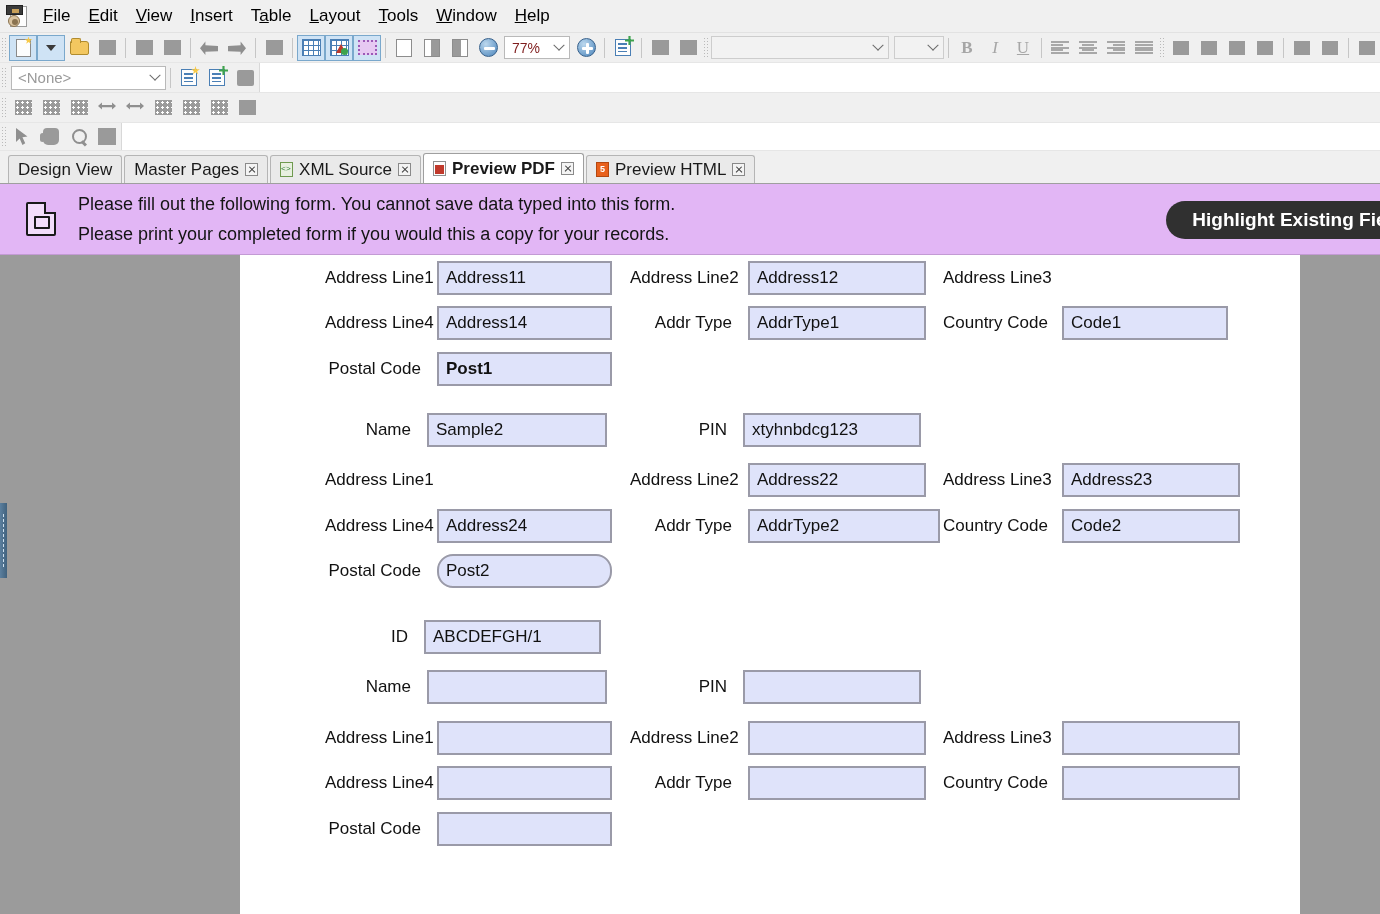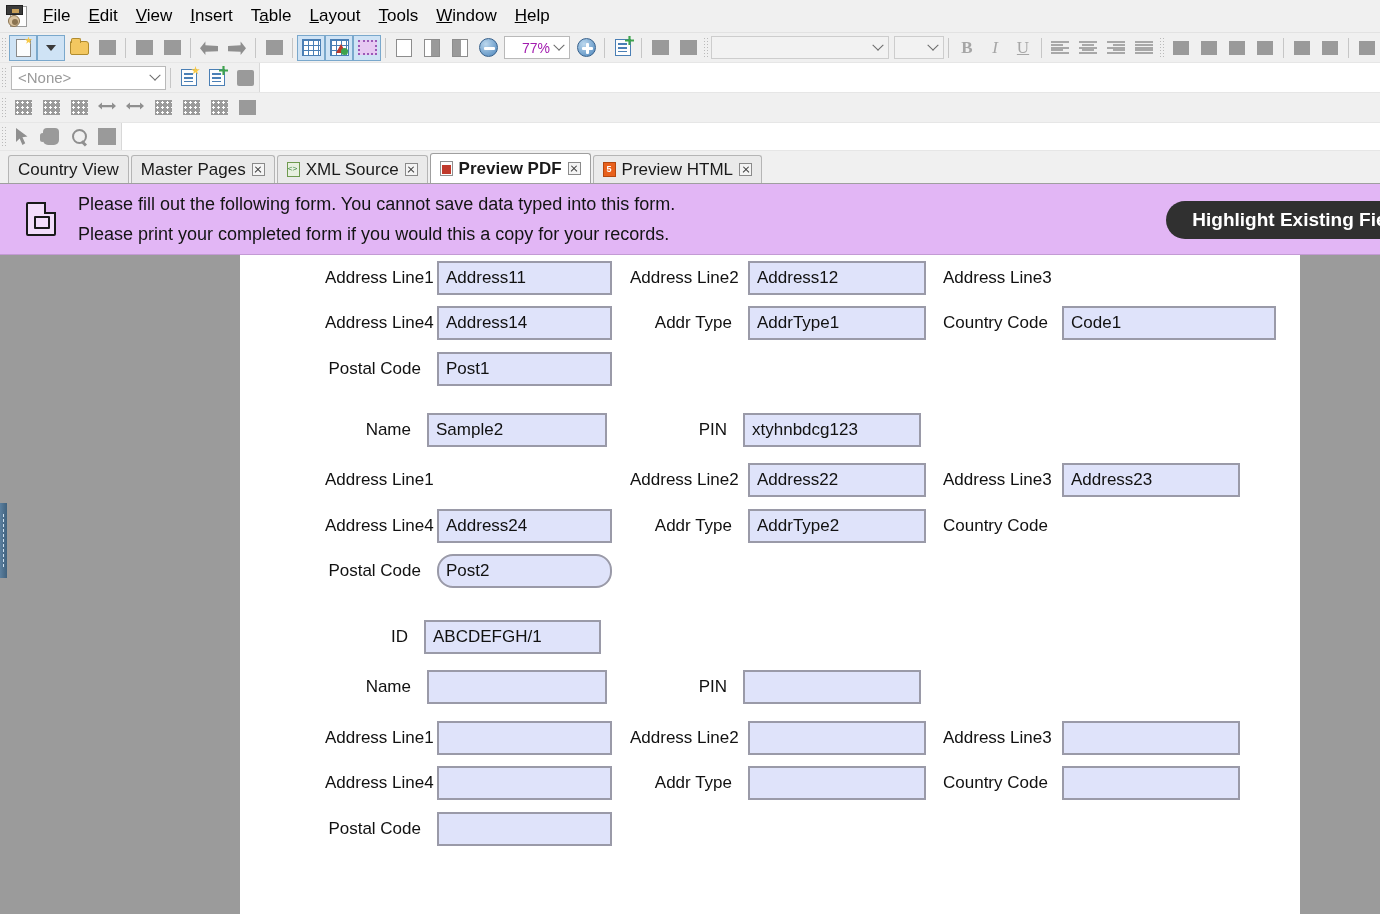--- a/index.html
+++ b/index.html
@@ -205,22 +205,22 @@
   .zoom-combo {
     display: flex; align-items: center;
     height: 23px;
     background: #fff;
     border: 1px solid #b9b9b9;
     margin: 0 2px;
     flex: 0 0 auto;
   }
   .zoom-val {
     width: 44px; text-align: left;
-    font-size: 14px; color: #a21caf;
-    padding-left: 17px;
+    font-size: 14px; color: #7f1d1d;
+    padding-left: 7px;
   }
   .zoom-arrow {
     width: 20px; display: flex; align-items: center; justify-content: center;
   }
   .chev {
     width: 8px; height: 8px;
     border-right: 1.6px solid #6b6b6b;
     border-bottom: 1.6px solid #6b6b6b;
     transform: rotate(45deg) translate(-2px,-2px);
   }
@@ -763,21 +763,21 @@
     </div>
   <div class="tbtn">
       <span class="g" style="width:18px;height:17px;"></span>
     </div>
   <div style="flex:1;background:#ffffff;height:100%;border-left:1px solid #d8d8d8;"></div>
 </div>
 
 <div class="tabbar" id="tabbar-host">
     <div class="tab">
       <span class="ticon page"></span>
-      <span>Country View</span>
+      <span>Design View</span>
     </div>
     <div class="tab">
       <span class="ticon page yellow"></span>
       <span>Master Pages</span>
       <span class="tab-close"></span>
     </div>
     <div class="tab">
       <span class="ticon xml"></span>
       <span>XML Source</span>
       <span class="tab-close"></span>
@@ -822,25 +822,25 @@
       <div class="frow" style="top: 51px; left: 85px;">
         <div class="flabel" style="width: 112px;">Address Line4</div>
         <div class="ffield" style="width: 175px;">Address14</div>
       </div>
       <div class="frow" style="top: 51px; left: 390px;">
         <div class="flabel" style="width: 118px;">Addr Type</div>
         <div class="ffield" style="width: 178px;">AddrType1</div>
       </div>
       <div class="frow" style="top: 51px; left: 703px;">
         <div class="flabel" style="width: 119px;">Country Code</div>
-        <div class="ffield" style="width: 214px;">Code1</div>
+        <div class="ffield" style="width: 166px;">Code1</div>
       </div>
       <div class="frow" style="top: 97px; left: 85px;">
         <div class="flabel" style="width: 112px;">Postal Code</div>
-        <div class="ffield" style="width: 175px;">Post1</div>
+        <div class="ffield" style="width: 175px; font-weight: bold;">Post1</div>
       </div>
       <div class="frow" style="top: 158px; left: 78px;">
         <div class="flabel" style="width: 109px;">Name</div>
         <div class="ffield" style="width: 180px;">Sample2</div>
       </div>
       <div class="frow" style="top: 158px; left: 388px;">
         <div class="flabel" style="width: 115px;">PIN</div>
         <div class="ffield" style="width: 178px;">xtyhnbdcg123</div>
       </div>
       <div class="frow" style="top: 208px; left: 85px;">
@@ -853,24 +853,25 @@
       <div class="frow" style="top: 208px; left: 703px;">
         <div class="flabel" style="width: 119px;">Address Line3</div>
         <div class="ffield" style="width: 178px;">Address23</div>
       </div>
       <div class="frow" style="top: 254px; left: 85px;">
         <div class="flabel" style="width: 112px;">Address Line4</div>
         <div class="ffield" style="width: 175px;">Address24</div>
       </div>
       <div class="frow" style="top: 254px; left: 390px;">
         <div class="flabel" style="width: 118px;">Addr Type</div>
-        <div class="ffield" style="width: 178px;">AddrType2</div>
+        <div class="ffield" style="width: 192px;">AddrType2</div>
       </div>
       <div class="frow" style="top: 254px; left: 703px;">
         <div class="flabel" style="width: 119px;">Country Code</div>
+        <div class="ffield" style="width: 178px;">Code2</div>
       </div>
       <div class="frow" style="top: 299px; left: 85px;">
         <div class="flabel" style="width: 112px;">Postal Code</div>
         <div class="ffield" style="width: 175px; border-radius: 16px;">Post2</div>
       </div>
       <div class="frow" style="top: 365px; left: 65px;">
         <div class="flabel" style="width: 119px;">ID</div>
         <div class="ffield" style="width: 177px;">ABCDEFGH/1</div>
       </div>
       <div class="frow" style="top: 415px; left: 78px;">

